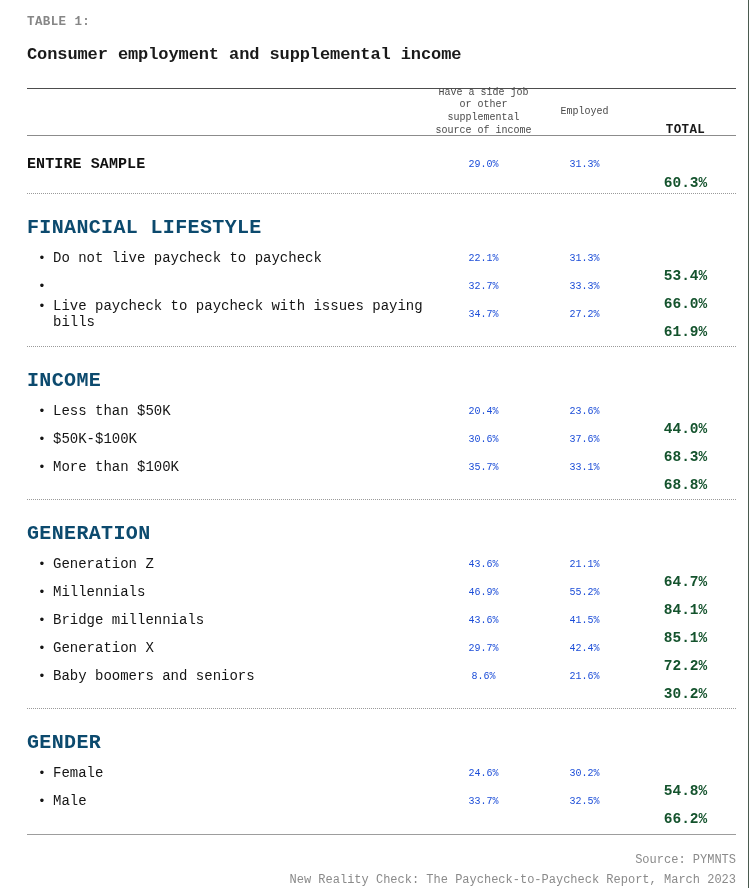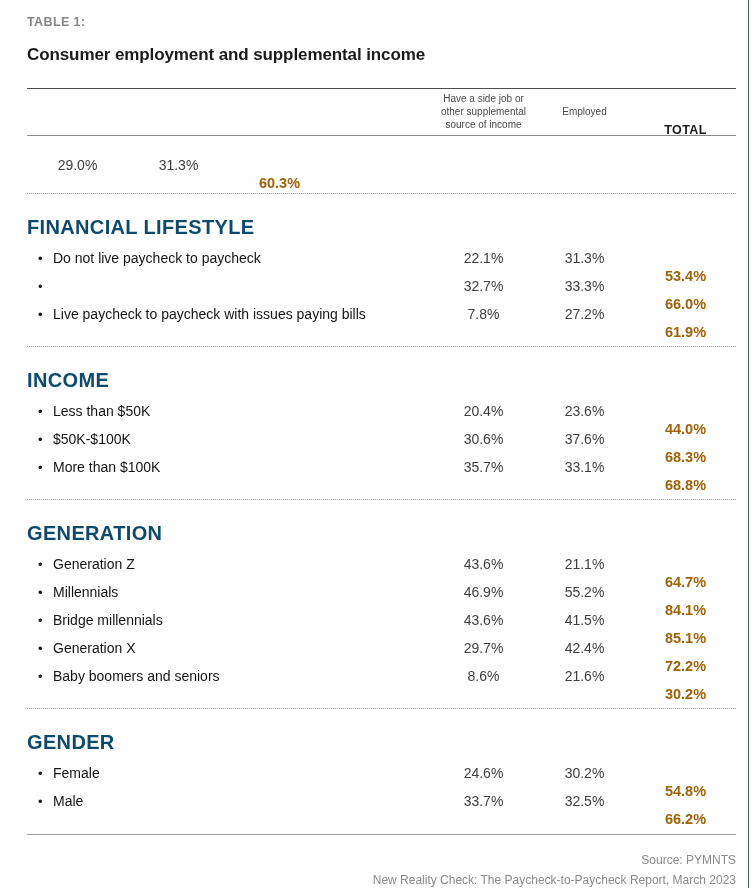--- a/index.html
+++ b/index.html
@@ -12,20 +12,21 @@
     font-family: "Liberation Sans", "DejaVu Sans", sans-serif;
     -webkit-font-smoothing: antialiased;
   }
   #page {
     position: relative;
     width: 752px;
     height: 888px;
     background: #ffffff;
     box-sizing: border-box;
     overflow: hidden;
+    font-family: Liberation Mono, monospace;
   }
   
   #page-edge {
     position: absolute;
     top: 0;
     right: 3px;
     width: 1px;
     height: 888px;
     background: #4a5a4f;
   }
@@ -151,27 +152,27 @@
     color: #141414;
     padding-left: 11px;
   }
   .bullet-dot {
     flex: 0 0 15px;
     font-size: 13px;
     line-height: 1;
     color: #141414;
   }
   .num {
-    font-size: 14px;
-    color: #404040;
+    font-size: 10px;
+    color: #1d4ed8;
   }
   .total-num {
     font-size: 14.5px;
     font-weight: bold;
-    color: #a16207;
+    color: #14532d;
   }
 
   
   .gap-before-rule { height: 18px; }
 
   
   .footer {
     text-align: right;
     font-size: 12px;
     color: #8a8a8a;
@@ -197,20 +198,21 @@
     <div class="row header-row">
       <div class="c-label"></div>
       <div class="c-num first col-head">Have a side job or other supplemental source of income</div>
       <div class="c-num col-head">Employed</div>
       <div class="c-total col-head total">TOTAL</div>
     </div>
 
     <div class="rule-solid-mid"></div>
 
     <div class="row entire-row">
+      <div class="c-label entire-label">ENTIRE SAMPLE</div>
       <div class="c-num first num">29.0%</div>
       <div class="c-num num">31.3%</div>
       <div class="c-total total-num">60.3%</div>
     </div>
 
     <div class="rule-dotted"></div>
 
     <div>
       <div class="section-head">FINANCIAL LIFESTYLE</div>
 
@@ -231,21 +233,21 @@
         <div class="c-num first num">32.7%</div>
         <div class="c-num num">33.3%</div>
         <div class="c-total total-num">66.0%</div>
       </div>
 
       <div class="row data-row">
         <div class="c-label bullet-label">
           <span class="bullet-dot">•</span>
           <span>Live paycheck to paycheck with issues paying bills</span>
         </div>
-        <div class="c-num first num">7.8%</div>
+        <div class="c-num first num">34.7%</div>
         <div class="c-num num">27.2%</div>
         <div class="c-total total-num">61.9%</div>
       </div>
     </div>
 
     <div class="gap-before-rule"></div>
     <div class="rule-dotted"></div>
 
     <div>
       <div class="section-head">INCOME</div>

